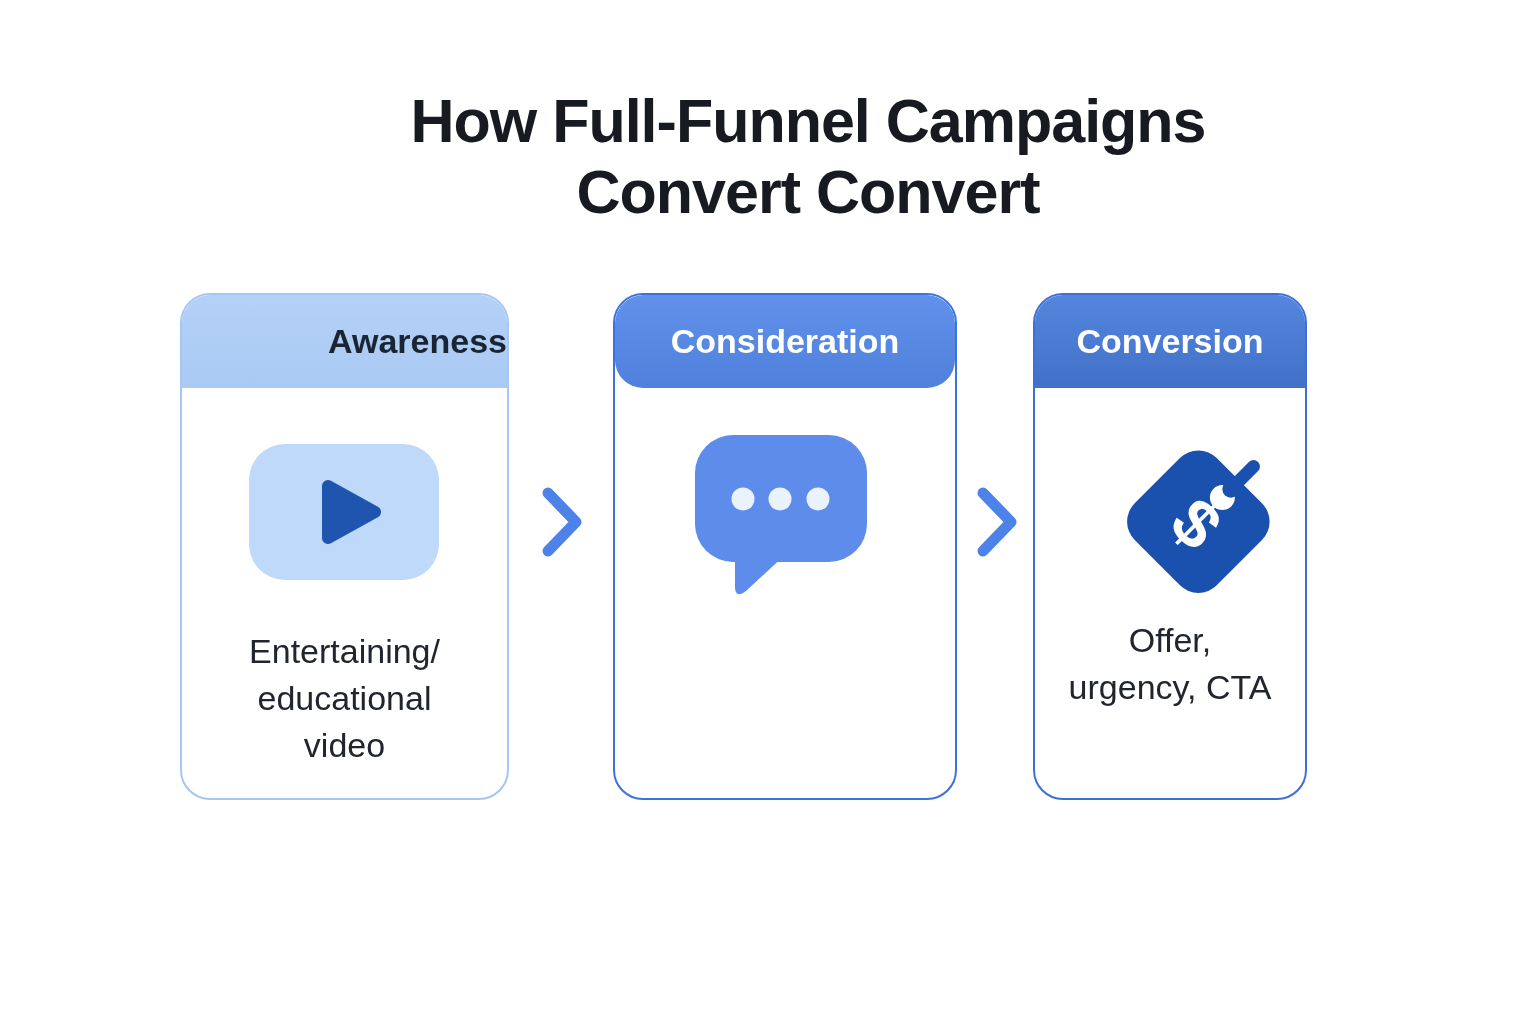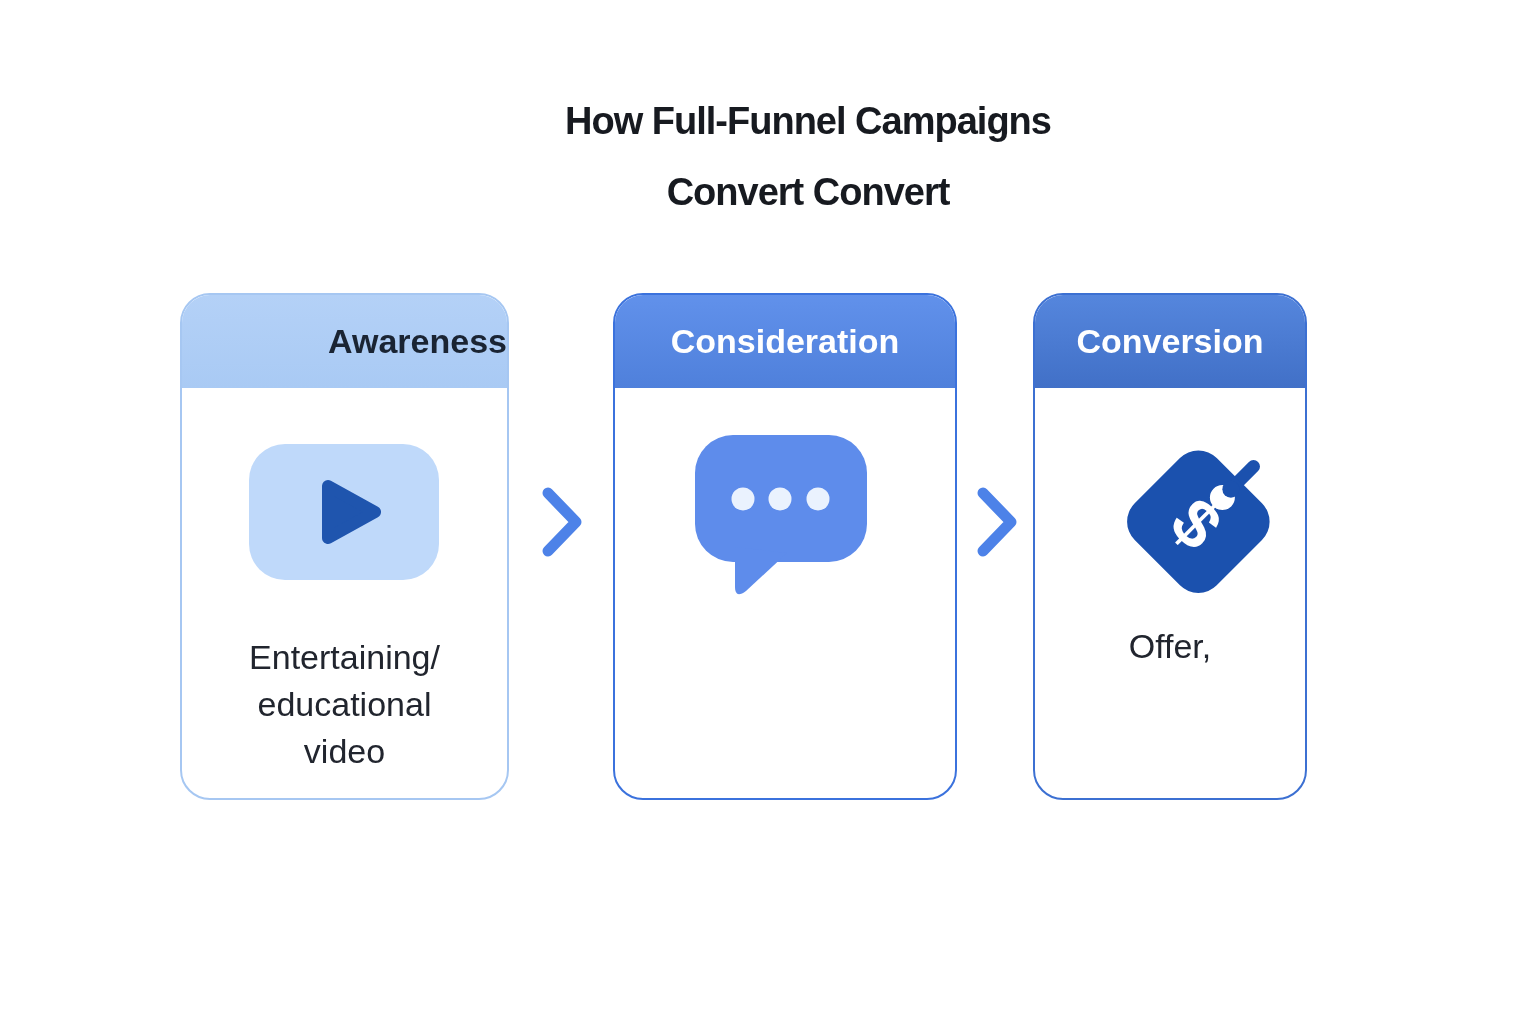--- a/index.html
+++ b/index.html
@@ -11,21 +11,21 @@
     background: #ffffff;
     font-family: "Liberation Sans", sans-serif;
     overflow: hidden;
   }
   .title {
     position: absolute;
     top: 86px;
     left: 808px;
     transform: translateX(-50%);
     text-align: center;
-    font-size: 38px;
+    font-size: 61px;
     line-height: 71px;
     font-weight: 800;
     letter-spacing: -1px;
     color: #171a20;
     white-space: nowrap;
   }
   .title span { display: block; }
 
   .card {
     position: absolute;
@@ -49,40 +49,40 @@
     font-size: 34px;
   }
   .card--awareness .card-header {
     background: linear-gradient(180deg, #b4d1f7, #a9caf4);
     color: #1a2433;
     justify-content: flex-end;
   }
   .card--consideration .card-header {
     background: linear-gradient(180deg, #6191eb, #4f80db);
     color: #ffffff;
+    border-radius: 28px;
   }
   .card--conversion .card-header {
     background: linear-gradient(180deg, #5586dd, #4170c7);
     color: #ffffff;
   }
 
   .card-icon { position: absolute; }
   .card--awareness .card-icon     { left: 67px; top: 149px; }
   .card--consideration .card-icon { left: 80px; top: 140px; }
   .card--conversion .card-icon    { left: 79px; top: 131px; }
 
   .card-text {
     position: absolute;
     left: 0;
     width: 100%;
     text-align: center;
     font-size: 34px;
     line-height: 47px;
     color: #21252e;
-    margin-top: 6px;
   }
   .card--awareness .card-text     { top: 333px; }
   .card--consideration .card-text { top: 337px; }
   .card--conversion .card-text    { top: 322px; }
 
   .chevron { position: absolute; top: 485px; }
   .chevron--first  { left: 540px; }
   .chevron--second { left: 975px; }
 </style>
 </head>
@@ -139,16 +139,17 @@
       <g transform="rotate(45 90 90)">
         <line x1="90" y1="44" x2="90" y2="20" stroke="#1b51ae" stroke-width="13" stroke-linecap="round"></line>
         <rect x="32" y="40" width="116" height="116" rx="26" fill="#1b51ae"></rect>
         <circle cx="90" cy="64" r="12.5" fill="#ffffff"></circle>
         <circle cx="90" cy="52" r="8.5" fill="#1b51ae"></circle>
         <text x="90" y="124" text-anchor="middle" fill="#ffffff" font-family="Liberation Sans, sans-serif" font-size="68" font-weight="700">$</text>
       </g>
     </svg>
     <div class="card-text">
       <div>Offer,</div>
+      <div>urgency, CTA</div>
     </div>
   </section>
 
 </div>
 
 </body></html>

